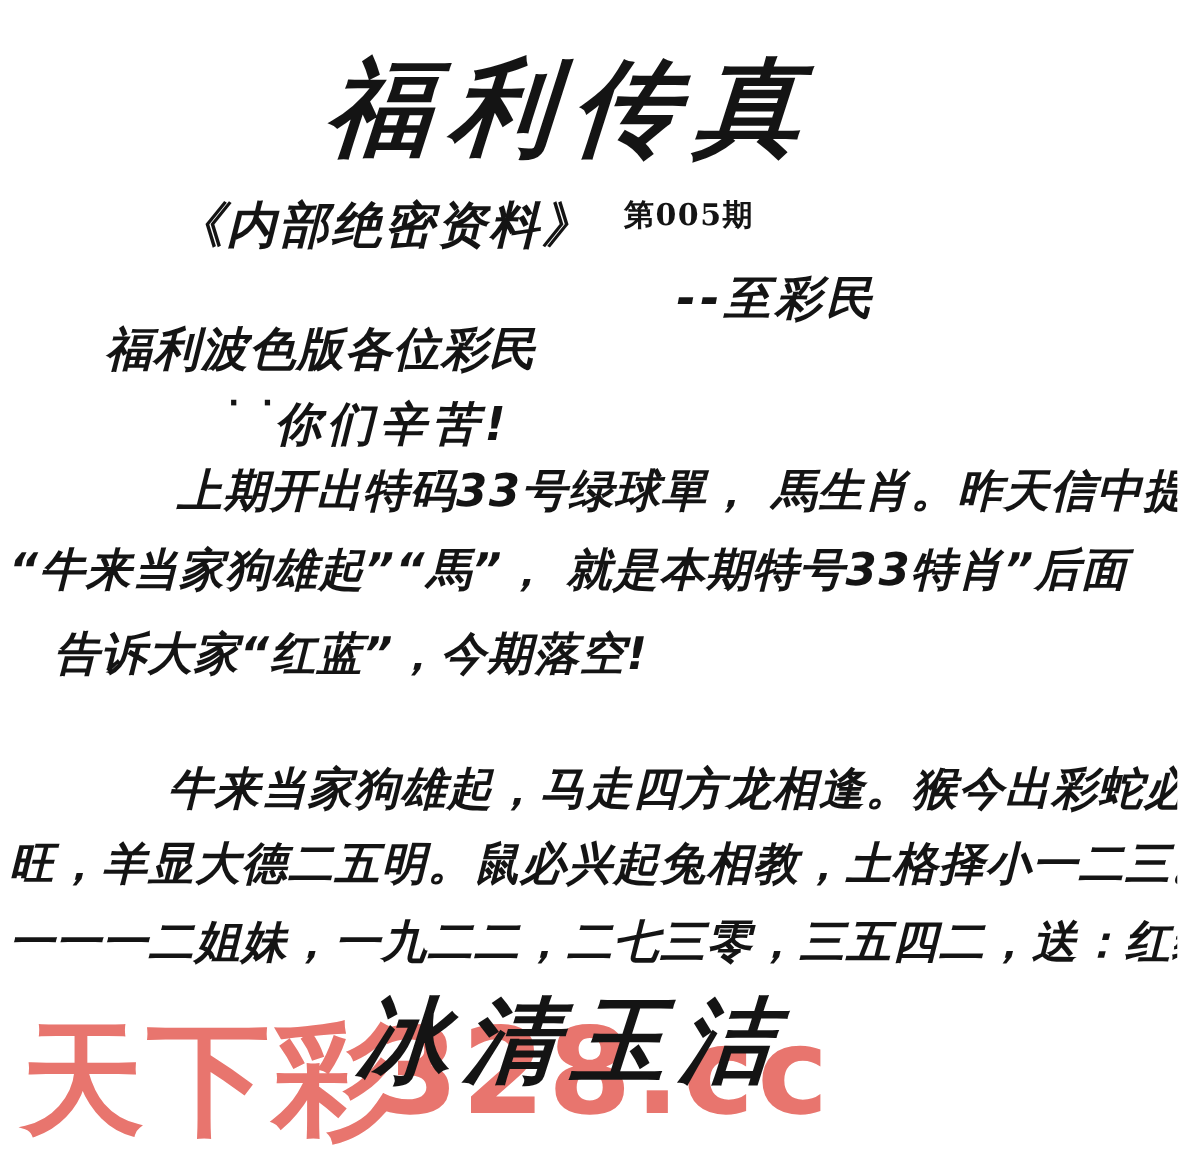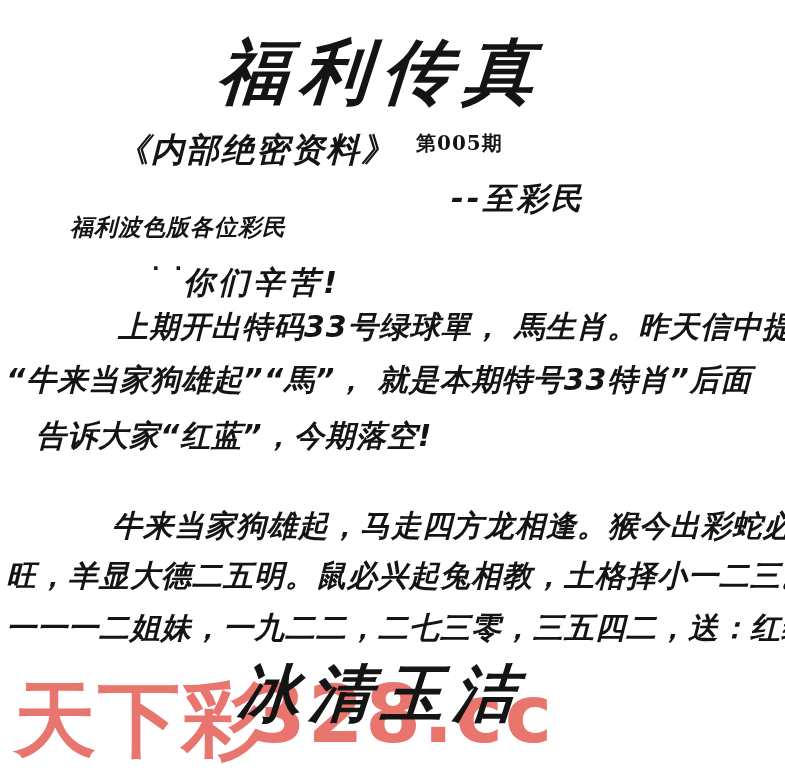--- a/index.html
+++ b/index.html
@@ -15,21 +15,21 @@
   
   .calli{font-weight:bold;font-style:italic;}
   .page-title{
     left:218px;top:26px;
     font-size:70px;letter-spacing:12px;
     transform:skewX(-4deg);
   }
   .meta-row-source{left:116px;top:128px;font-size:33px;letter-spacing:2px;}
   .meta-row-issue{left:416px;top:130px;font-size:20px;font-weight:bold;font-style:normal;letter-spacing:1px;font-family:"DejaVu Serif", serif;}
   .dedication{left:451px;top:178px;font-size:31px;letter-spacing:3px;font-style:italic;}
-  .salutation{left:70px;top:212px;font-size:23px;letter-spacing:1px;}
+  .salutation{left:70px;top:212px;font-size:31px;letter-spacing:1px;}
   .greeting-dots{left:152px;top:256px;font-size:20px;letter-spacing:4px;font-weight:bold;}
   .greeting{left:183px;top:262px;font-size:31px;letter-spacing:4px;}
   .bodyline{font-size:30px;letter-spacing:1px;}
   .p1l1{left:118px;top:307px;}
   .p1l2{left:6px;top:360px;}
   .p1l3{left:6px;top:416px;margin-left:30px;}
   .p1l4{left:6px;top:468px;}
   .p2l1{left:112px;top:506px;}
   .p2l2{left:6px;top:556px;}
   .p2l3{left:6px;top:608px;}

